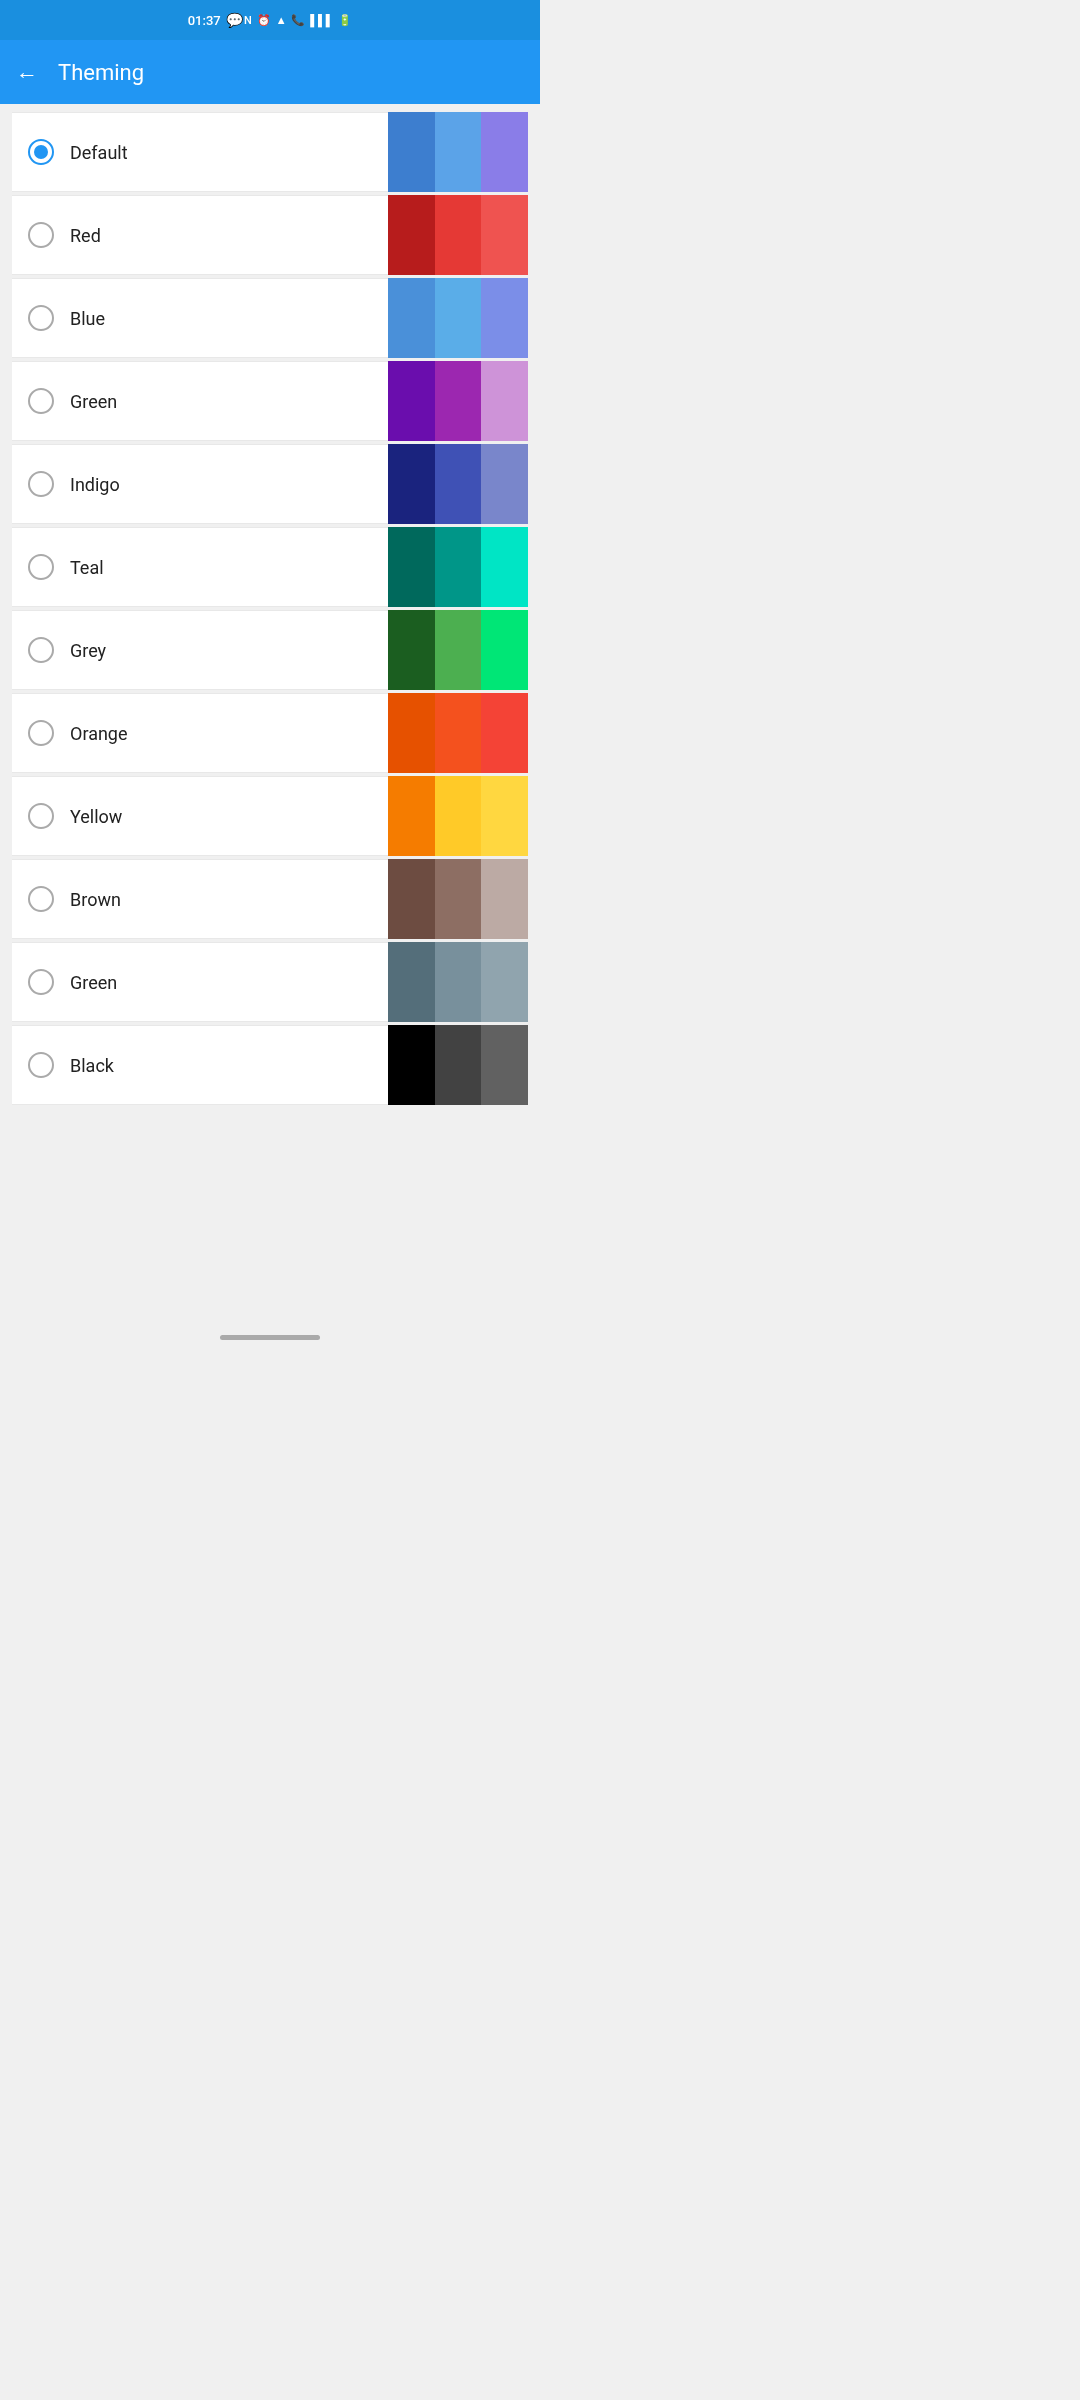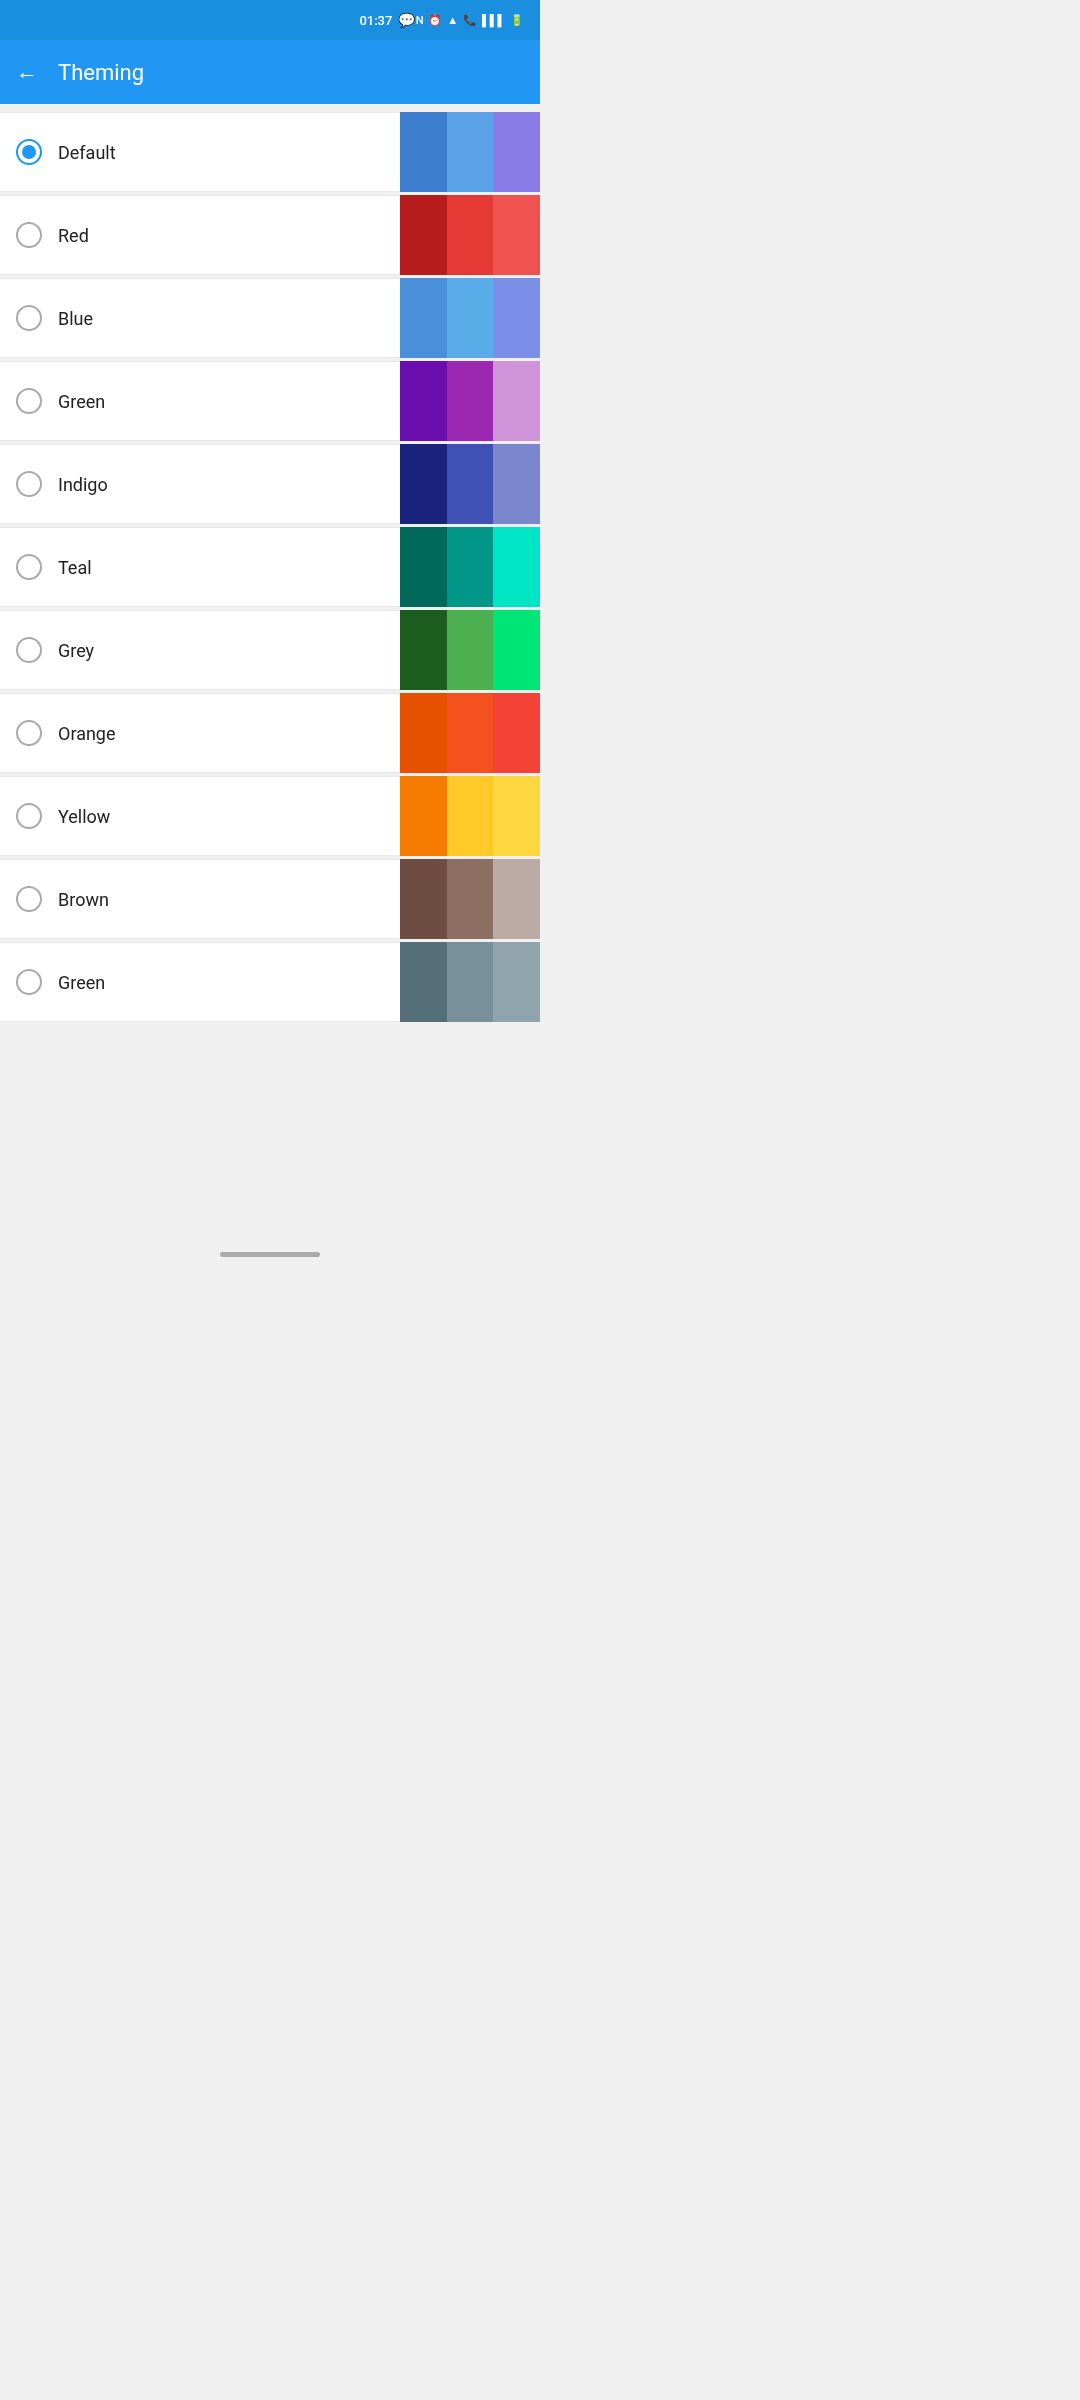--- a/index.html
+++ b/index.html
@@ -11,21 +11,21 @@
       background: #f0f0f0;
       overflow-x: hidden;
     }
 
     
     .status-bar {
       background: #1a8fdf;
       height: 40px;
       display: flex;
       align-items: center;
-      justify-content: flex-end;
+      justify-content: center;
       padding: 0 16px;
       color: white;
       font-size: 13px;
       font-weight: 500;
     }
     .status-left { display: flex; align-items: center; gap: 6px; }
     .status-right { display: flex; align-items: center; gap: 5px; font-size: 11px; }
 
     
     .app-bar {
@@ -52,21 +52,21 @@
     .list-container {
       background: #f0f0f0;
       padding: 8px 0;
     }
 
     
     .theme-row {
       background: white;
       display: flex;
       align-items: center;
-      margin: 3px 0;
+      margin: 3px 12px;
       padding: 0;
       height: 80px;
       border-top: 1px solid #e8e8e8;
       border-bottom: 1px solid #e8e8e8;
       cursor: pointer;
       gap: 20px;
     }
     .theme-row:first-child { margin-top: 0; }
 
     .row-left {
@@ -278,19 +278,30 @@
       <div class="row-left">
         <div class="radio-circle"></div>
         <span class="theme-label">Green</span>
       </div>
       <div class="color-swatches">
         <div class="swatch" style="background: rgb(84, 110, 122);"></div>
         <div class="swatch" style="background: rgb(120, 144, 156);"></div>
         <div class="swatch" style="background: rgb(144, 164, 174);"></div>
       </div>
     </div>
+    <div class="theme-row">
+      <div class="row-left">
+        <div class="radio-circle"></div>
+        <span class="theme-label">Black</span>
+      </div>
+      <div class="color-swatches">
+        <div class="swatch" style="background: rgb(0, 0, 0);"></div>
+        <div class="swatch" style="background: rgb(66, 66, 66);"></div>
+        <div class="swatch" style="background: rgb(97, 97, 97);"></div>
+      </div>
+    </div>
   </div>
 
 <div class="empty-space"></div>
 
 <div class="bottom-bar">
   <div class="nav-pill"></div>
 </div>
 
 </body></html>

